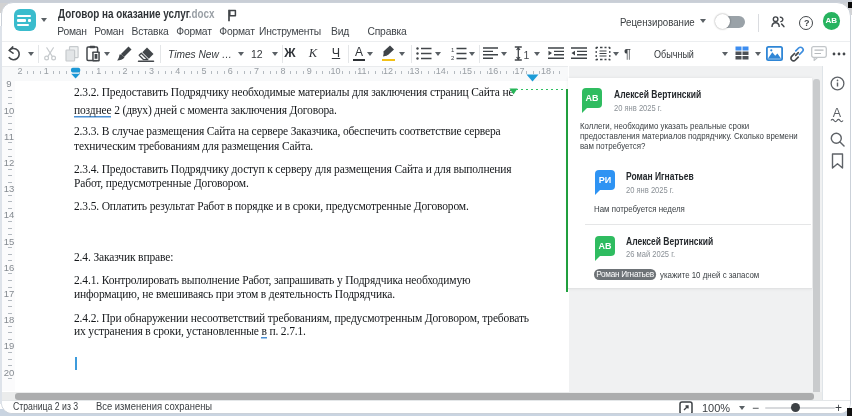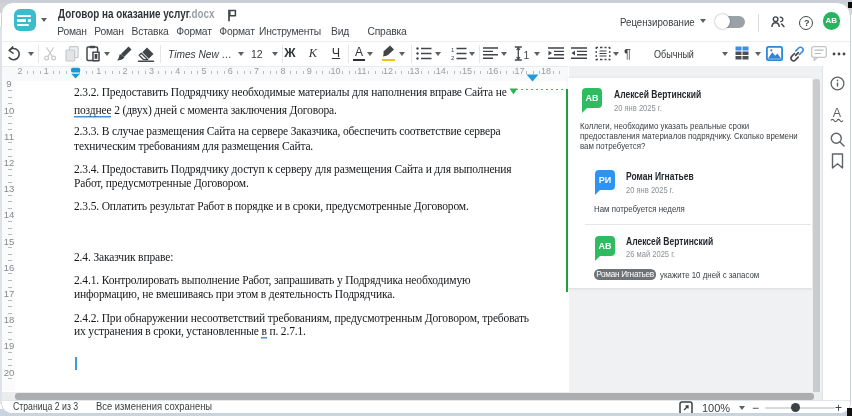--- a/index.html
+++ b/index.html
@@ -324,21 +324,21 @@
     <div class="abs" style="left:5.5px;top:258.0px;width:4px;height:1px;background:#b4bac0;"></div>
     <div class="vnum" style="left:1px;top:260.3px;">19</div>
     <div class="abs" style="left:5.5px;top:271.1px;width:4px;height:1px;background:#b4bac0;"></div>
     <div class="abs" style="left:5.5px;top:277.6px;width:4px;height:1px;background:#b4bac0;"></div>
     <div class="abs" style="left:5.5px;top:284.1px;width:4px;height:1px;background:#b4bac0;"></div>
     <div class="vnum" style="left:1px;top:286.5px;">20</div>
     <div class="abs" style="left:5.5px;top:297.3px;width:4px;height:1px;background:#b4bac0;"></div>
   </div>
 
   <div id="doc">
-    <div class="dline" style="top:81.8px;">2.3.2. Предоставить Подрядчику необходимые материалы для наполнения вправе Сайта не</div>
+    <div class="dline" style="top:81.8px;">2.3.2. Предоставить Подрядчику необходимые материалы для заключения страниц Сайта не</div>
     <div class="dline" style="top:100px;"><span style="box-shadow:0 1.5px 0 #4a8fd3;">позднее</span> 2 (двух) дней с момента заключения Договора.</div>
     <div class="dline" style="top:121.2px;">2.3.3. В случае размещения Сайта на сервере Заказчика, обеспечить соответствие сервера</div>
     <div class="dline" style="top:135.7px;">техническим требованиям для размещения Сайта.</div>
     <div class="dline" style="top:158.9px;text-align:center;">2.3.4. Предоставить Подрядчику доступ к серверу для размещения Сайта и для выполнения</div>
     <div class="dline" style="top:173.0px;">Работ, предусмотренные Договором.</div>
     <div class="dline" style="top:195.6px;">2.3.5. Оплатить результат Работ в порядке и в сроки, предусмотренные Договором.</div>
     <div class="dline" style="top:246.8px;">2.4. Заказчик вправе:</div>
     <div class="dline" style="top:270.4px;">2.4.1. Контролировать выполнение Работ, запрашивать у Подрядчика необходимую</div>
     <div class="dline" style="top:283.9px;">информацию, не вмешиваясь при этом в деятельность Подрядчика.</div>
     <div class="dline" style="top:308.4px;">2.4.2. При обнаружении несоответствий требованиям, предусмотренным Договором, требовать</div>

